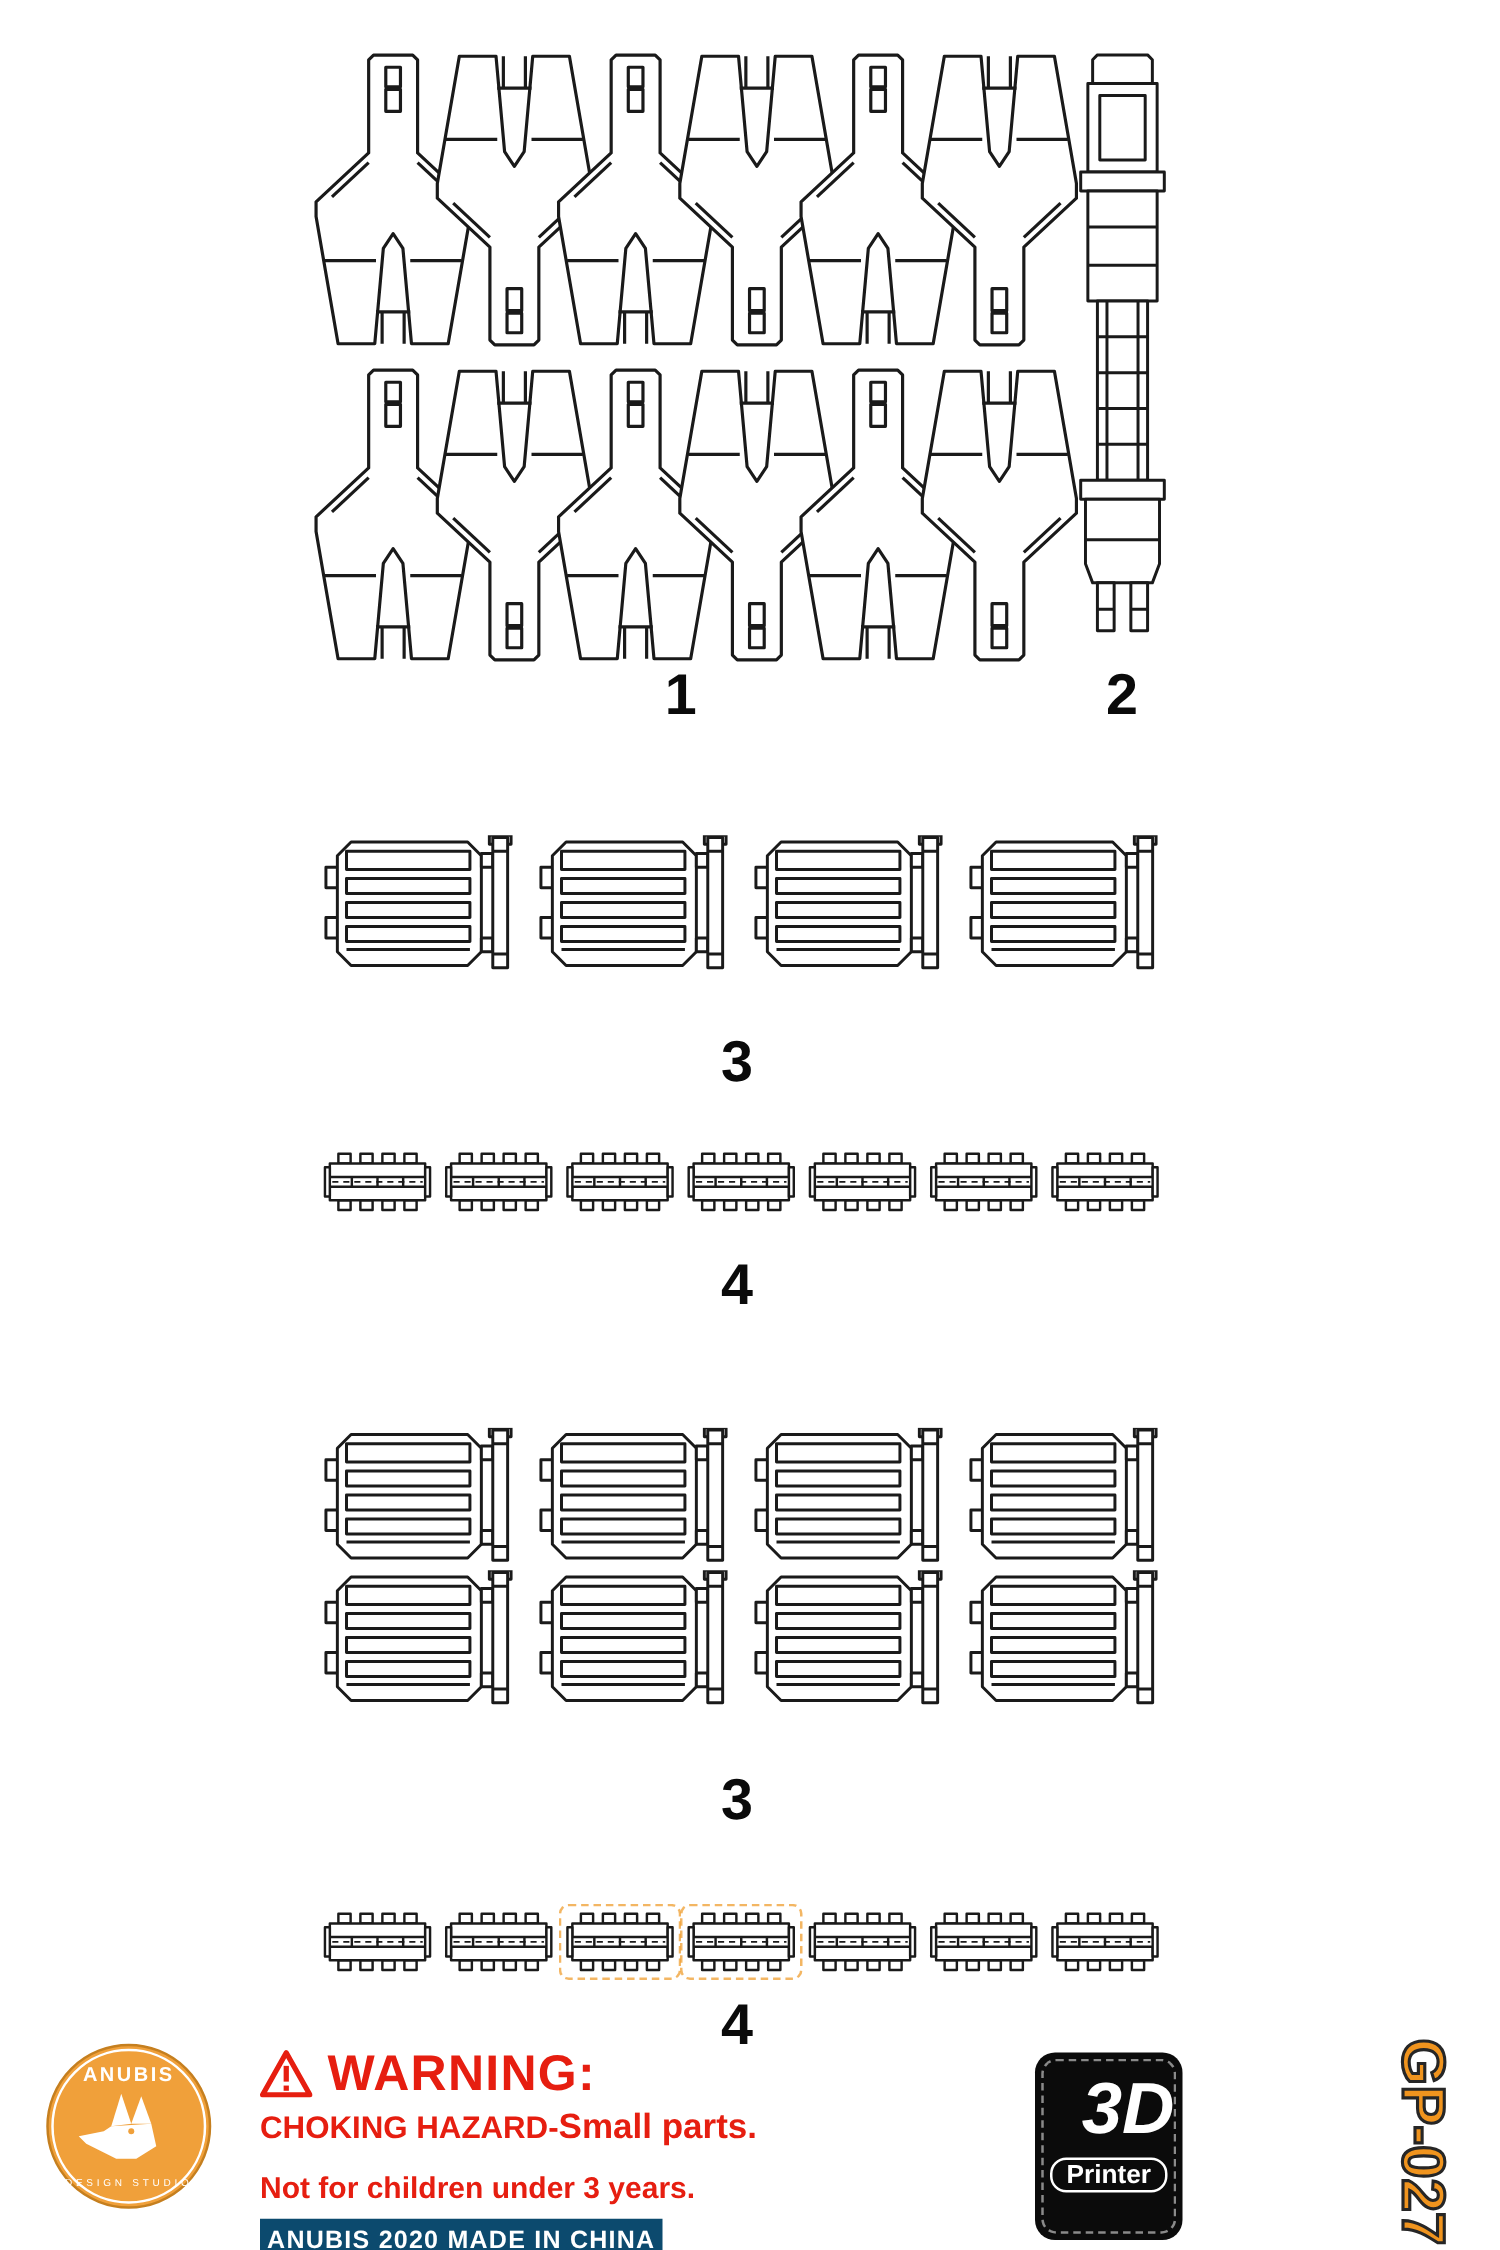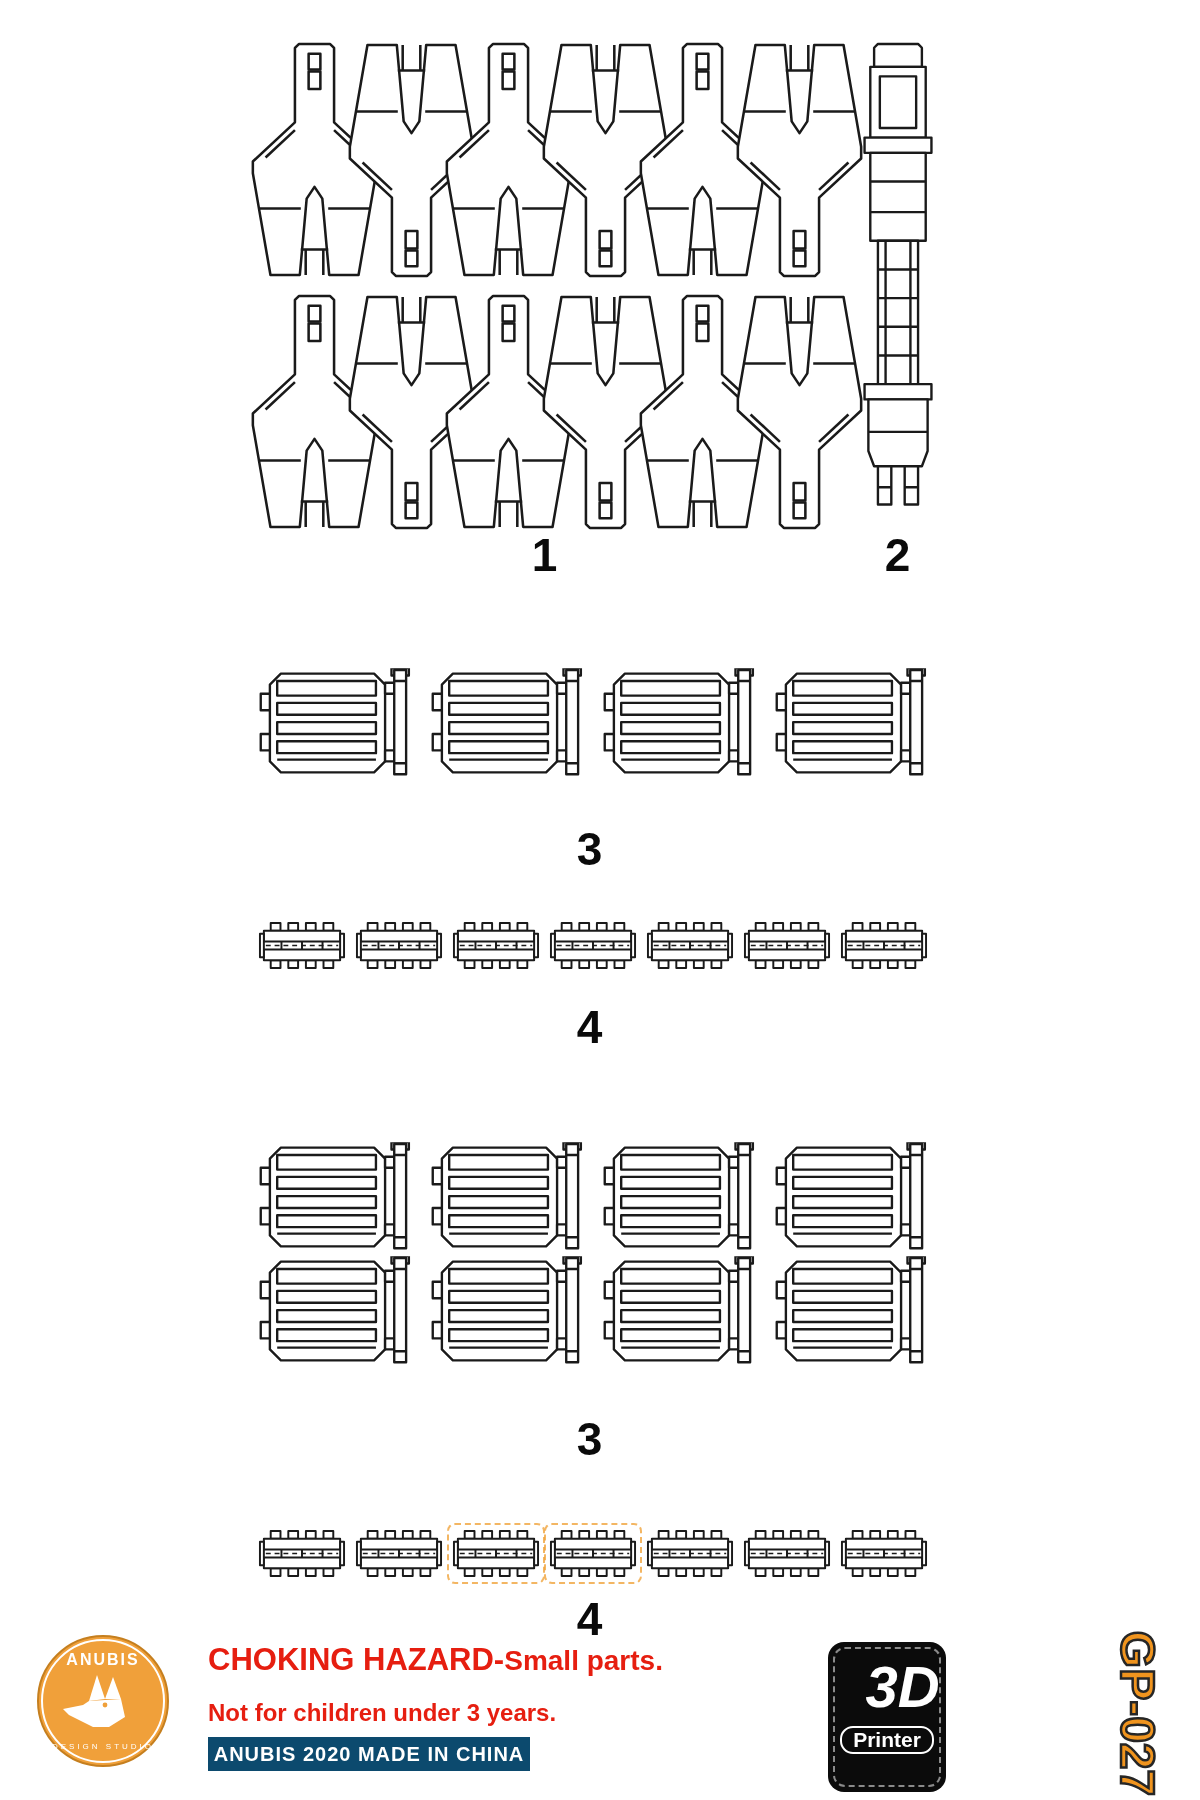--- a/index.html
+++ b/index.html
@@ -11,21 +11,21 @@
   .part svg { display:block; }
   .plabel { font-size:46px; font-weight:bold; color:#0a0a0a; text-align:center; letter-spacing:1px; }
 
   
   .hl-ring { position:absolute; inset:-5px; border:2px dashed rgba(240,164,60,.8); border-radius:8px; pointer-events:none; }
 
   
   .warn-block { position:absolute; left:208px; top:1638px; width:470px; }
   .warn-title { display:flex; align-items:center; gap:12px; color:var(--warning-red,#e61e10); font-size:40px; font-weight:800; letter-spacing:1px; line-height:1.05; }
   .warn-hazard { margin-top:6px; color:var(--warning-red,#e61e10); font-weight:800; line-height:1.05; }
-  .warn-hazard .big { font-size:31px; }
+  .warn-hazard .big { font-size:25px; }
   .warn-hazard .small { font-size:28px;text-align:center; }
   .warn-age { margin-top:22px; color:var(--warning-red,#e61e10); font-size:24px; font-weight:800; }
   .made-bar { margin-top:10px; width:322px; height:34px; line-height:34px; background:#0c4a6e; color:#fff; font-size:20px; font-weight:700; text-align:center; letter-spacing:1px; }
 
   .badge3d { position:absolute; left:828px; top:1642px; width:118px; height:150px; background:#0b0b0b; border-radius:16px; }
   .badge3d .stitch { position:absolute; inset:5px; border:2px dashed #8a8a8a; border-radius:12px; }
   .badge3d .b3d { position:relative; margin-top:16px; text-align:center; font-size:58px; font-weight:800; font-style:italic; color:#fff; line-height:1;padding-left:31px; }
   .badge3d .bprinter { position:relative; margin:10px auto 0; width:94px; border:2px solid #fff; border-radius:13px; color:#fff; font-size:21px; font-weight:700; text-align:center; padding:0 0; }
 
   .gp-wrap { position:absolute; left:1076px; top:1626px; width:124px; height:174px; display:flex; align-items:center; justify-content:center; }
@@ -338,20 +338,28 @@
     <g fill="#ffffff">
       <polygon points="-6,-26 2,-2 -14,0"></polygon>
       <polygon points="10,-24 18,-2 2,-2"></polygon>
       <path d="M-14,0 L18,-2 L22,16 L6,26 L-10,26 L-34,14 L-40,8 L-20,4 Z"></path>
       <circle cx="2" cy="4" r="2.4" fill="#f0a03a"></circle>
     </g>
     <text y="48" text-anchor="middle" fill="#ffffff" font-size="8" letter-spacing="3">DESIGN STUDIO</text>
   </svg>
 
   <div class="warn-block">
+    <div class="warn-title">
+      <svg width="42" height="38" viewBox="0 0 40 36">
+        <path d="M20,2 L38,34 L2,34 Z" fill="none" stroke="#e61e10" stroke-width="4" stroke-linejoin="round"></path>
+        <rect x="18" y="12" width="4" height="12" fill="#e61e10"></rect>
+        <rect x="18" y="27" width="4" height="4" fill="#e61e10"></rect>
+      </svg>
+      <span>WARNING:</span>
+    </div>
     <div class="warn-hazard">
       <span class="big">CHOKING HAZARD-</span><span class="small">Small parts.</span>
     </div>
     <div class="warn-age">Not for children under 3 years.</div>
     <div class="made-bar">ANUBIS 2020 MADE IN CHINA</div>
   </div>
 
   <div class="badge3d">
     <div class="stitch"></div>
     <div class="b3d">3D</div>

